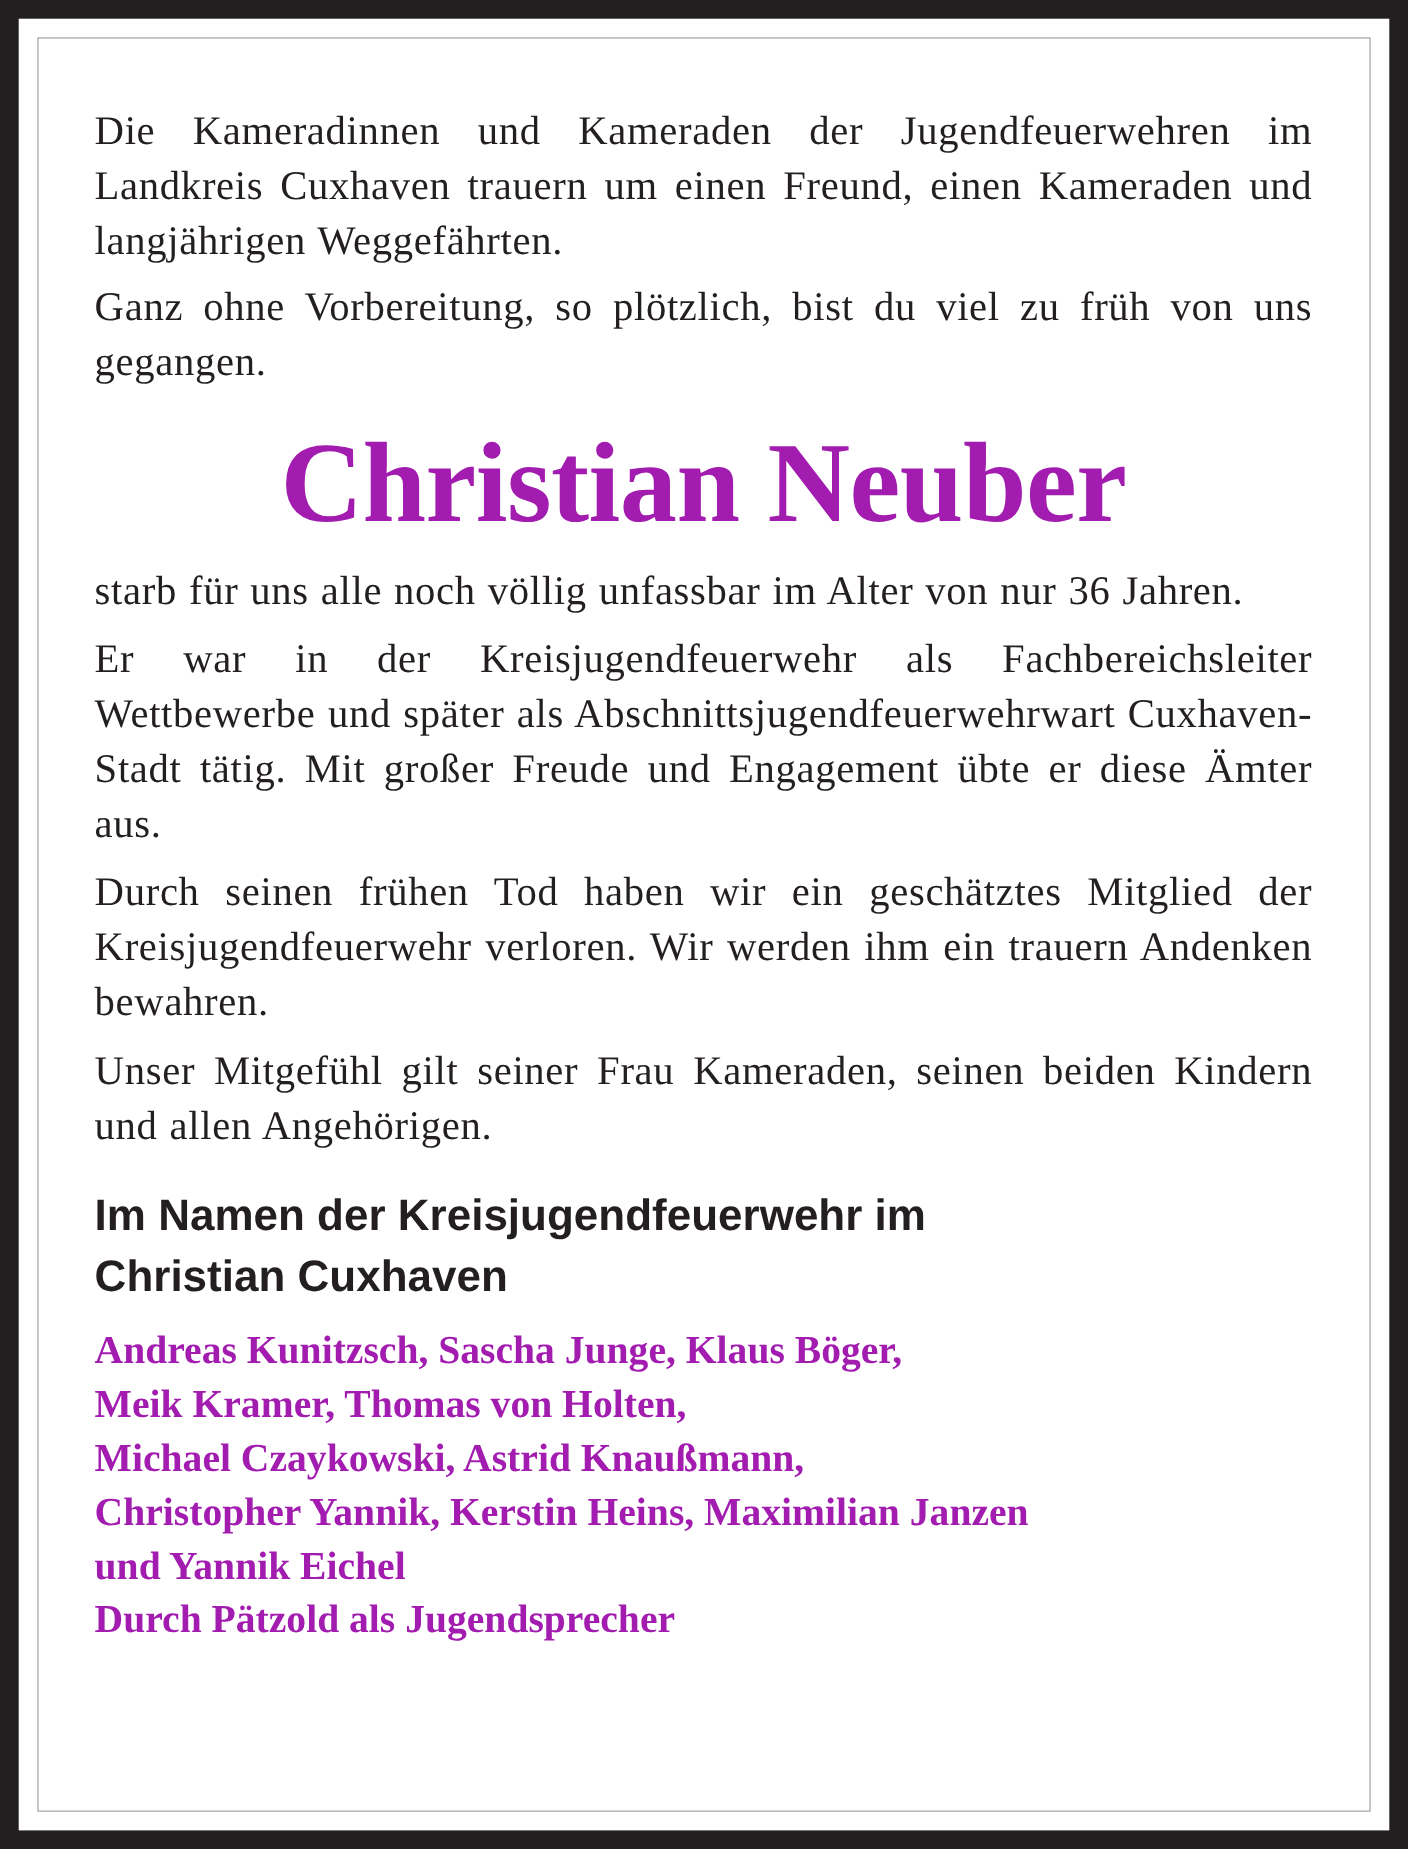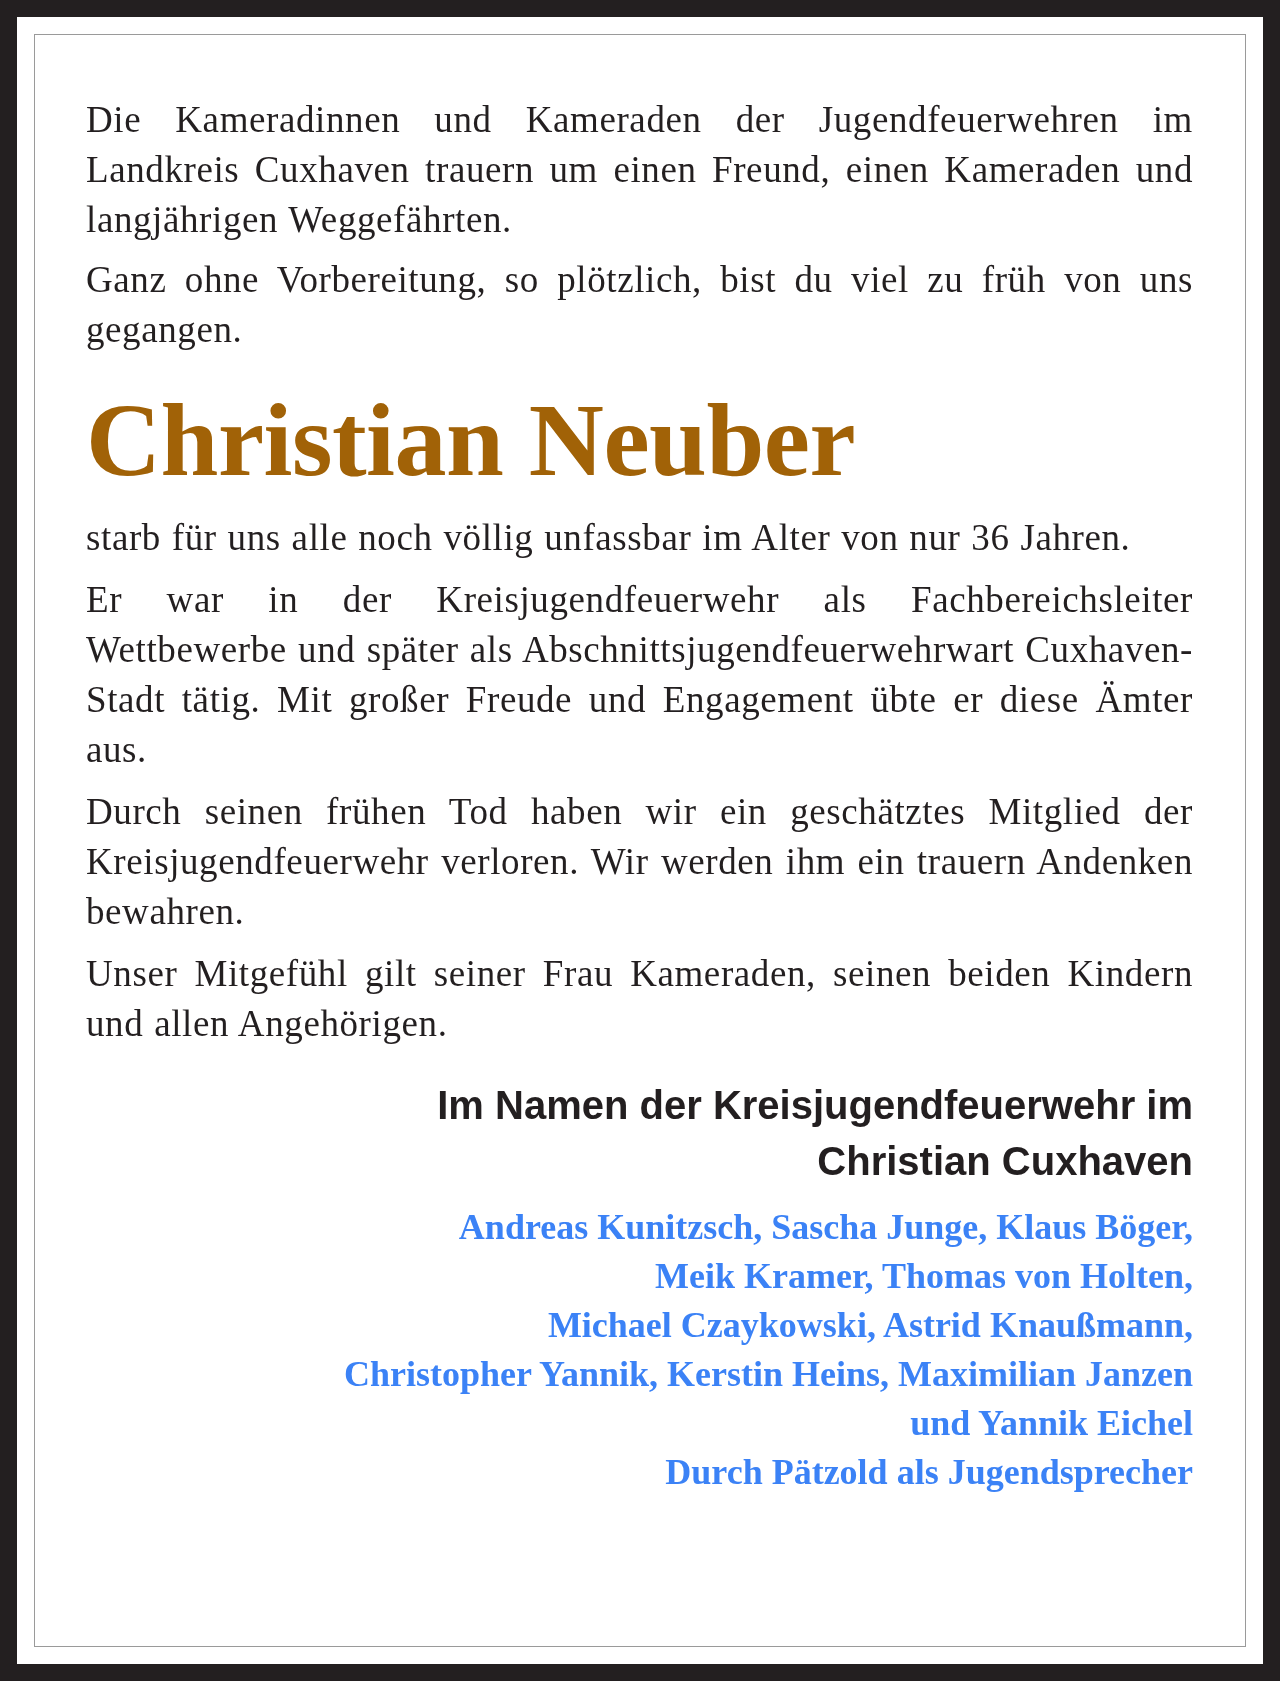--- a/index.html
+++ b/index.html
@@ -19,32 +19,32 @@
   .para {
     font-family: "Liberation Serif", "DejaVu Serif", serif;
     font-size: 37px; line-height: 50px; letter-spacing: 0.6px;
     text-align: justify; text-align-last: left; margin: 0 0 12px 0;
     word-spacing: 1px;
   }
   .para.p1 { margin-bottom: 10px; margin-top: 35px; }
   .name {
     font-family: "Liberation Serif", "DejaVu Serif", serif;
     font-weight: bold; font-size: 104px; line-height: 110px;
-    text-align: left; margin: 30px 0 18px 0; letter-spacing: -0.5px;
-    color: #a16207;
+    text-align: center; margin: 30px 0 18px 0; letter-spacing: -0.5px;
+    color: #a21caf;
   }
   .sign-heading {
     font-family: "Liberation Sans", "DejaVu Sans", sans-serif;
     font-weight: bold; font-size: 40px; line-height: 56px;
-    text-align: right; margin: 28px 0 14px 0; color: #231f20;
+    text-align: left; margin: 28px 0 14px 0; color: #231f20;
   }
   .signers {
     font-family: "Liberation Serif", "DejaVu Serif", serif;
     font-weight: bold; font-size: 36px; line-height: 49px;
-    text-align: right; color: #3b82f6;
+    text-align: left; color: #a21caf;
   }
   .signers div { white-space: nowrap; }
 </style>
 </head>
 <body>
 
 <div class="frame">
   <div class="inner-line"></div>
 </div>
 

